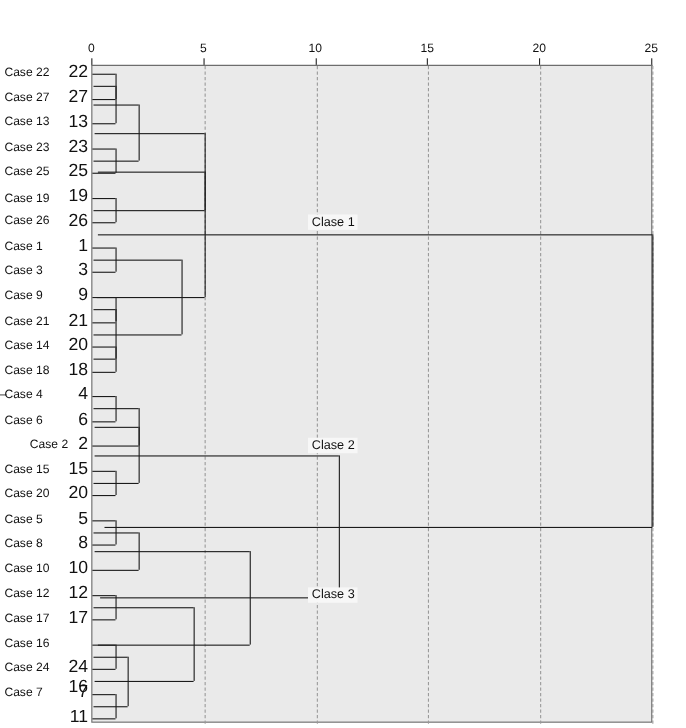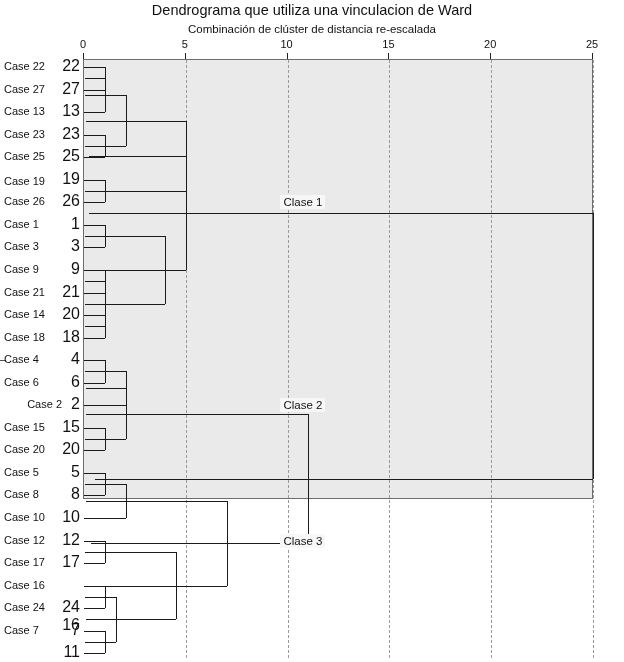--- a/index.html
+++ b/index.html
@@ -29,21 +29,21 @@
   }
   .axis-tick{
     position:absolute;top:15px;width:1px;height:7px;background:#222;
   }
   .axis-line{
     position:absolute;left:83px;top:59px;width:510px;height:1px;background:#222;
   }
 
   
   .panel{
-    position:absolute;left:83px;top:59px;width:510px;height:440px;
+    position:absolute;left:83px;top:59px;width:510px;height:598px;
     background:#eaeaea;border:1px solid #6d6d6d;
     box-sizing:border-box;
   }
   .gridline{
     position:absolute;top:0;width:0;height:598px;
     border-left:1px dashed #9a9a9a;
   }
 
   
   .leaf-label{
@@ -69,22 +69,20 @@
   .dash-tick{
     position:absolute;left:0px;font-size:11px;color:#111;
     transform:translateY(-50%);
   }
 </style>
 </head>
 <body>
 
 <div id="root">
 
-  <div class="title">Dendrograma que utiliza una vinculacion de Ward</div>
-  <div class="subtitle">Combinación de clúster de distancia re-escalada</div>
 
   <div class="axis-area" id="axis-area">
       <div class="axis-tick-label" style="left: 83px;">0</div>
       <div class="axis-tick" style="left: 83px;"></div>
       <div class="axis-tick-label" style="left: 184.8px;">5</div>
       <div class="axis-tick" style="left: 184.8px;"></div>
       <div class="axis-tick-label" style="left: 286.6px;">10</div>
       <div class="axis-tick" style="left: 286.6px;"></div>
       <div class="axis-tick-label" style="left: 388.4px;">15</div>
       <div class="axis-tick" style="left: 388.4px;"></div>

